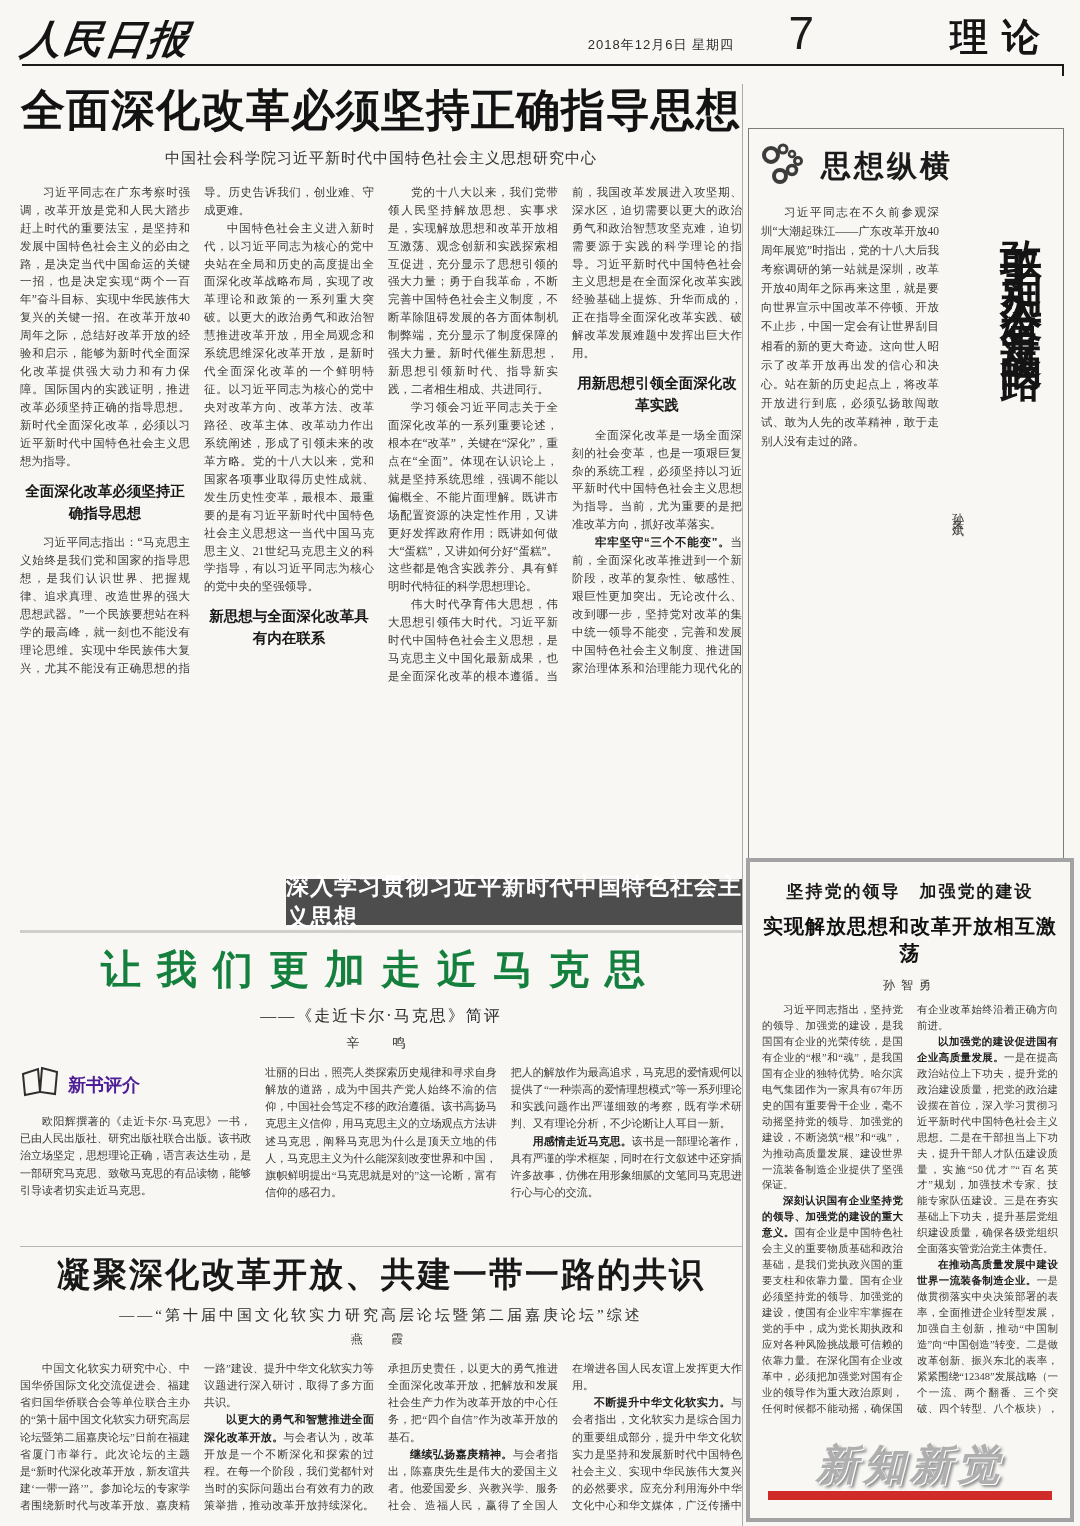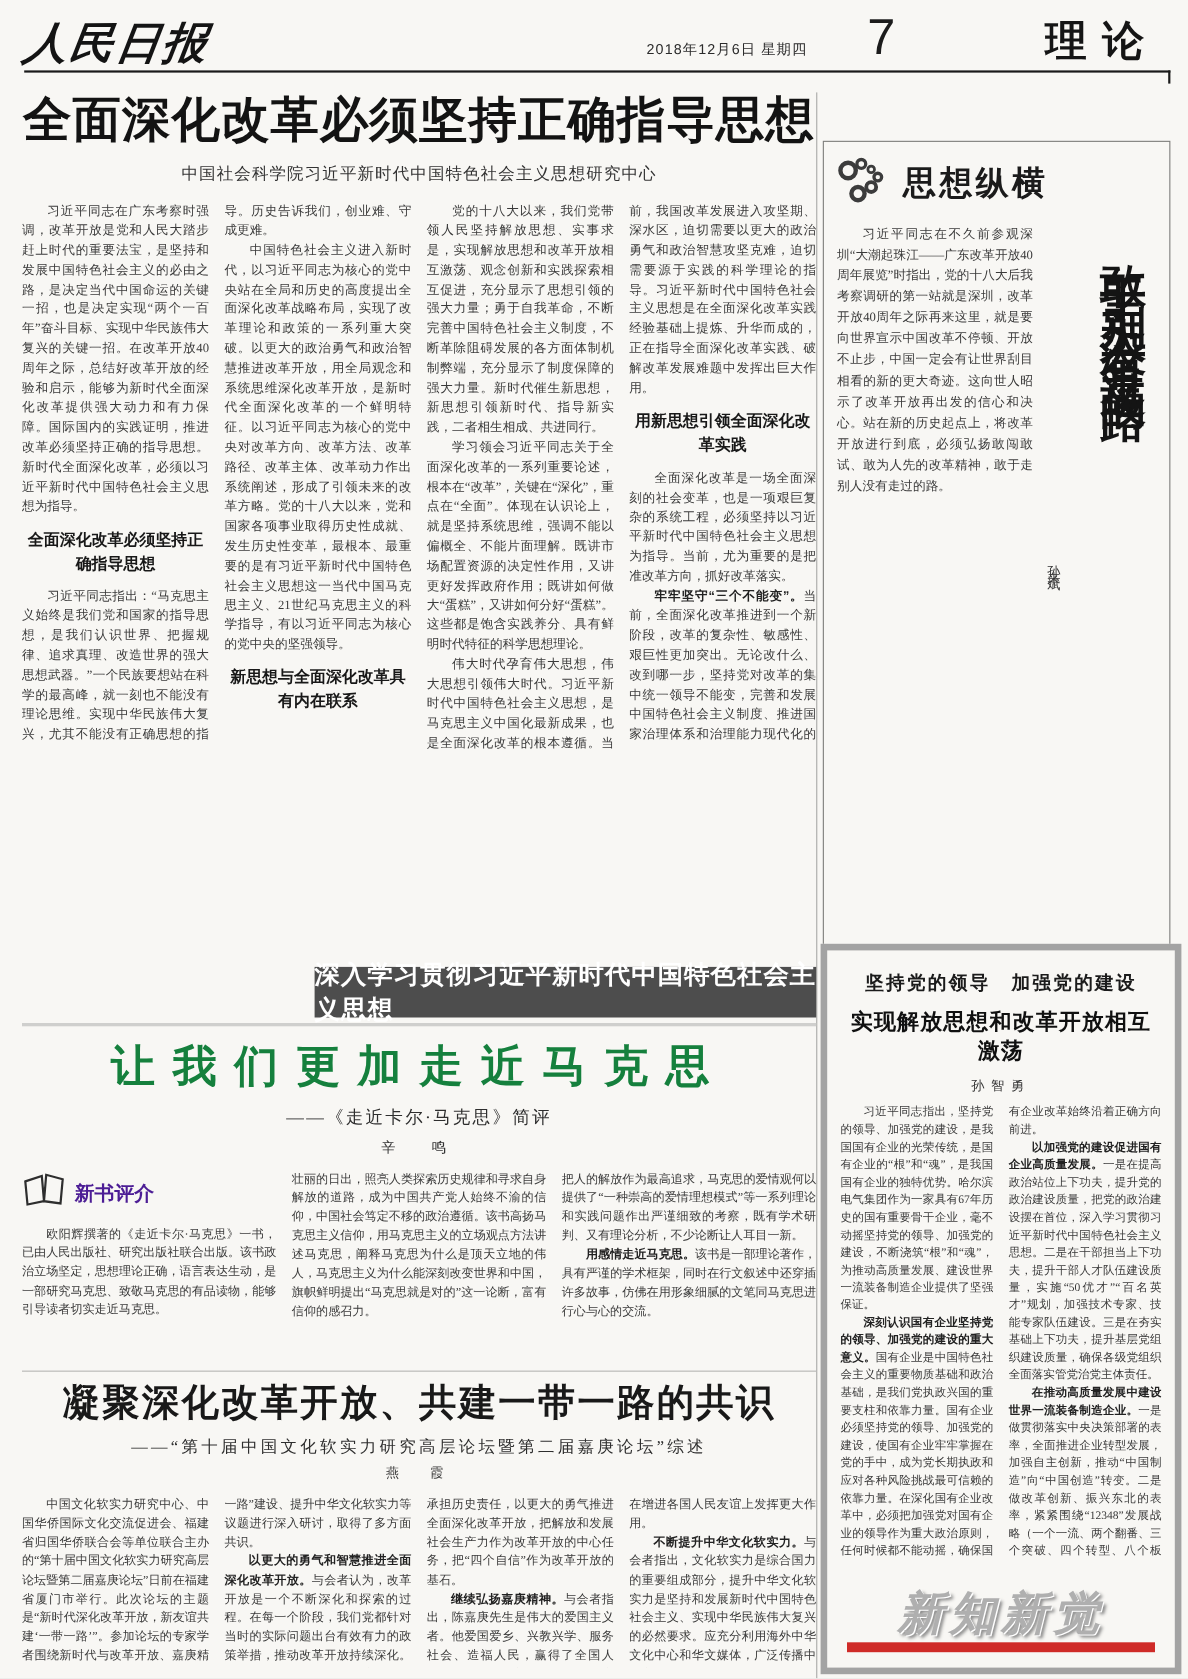--- a/index.html
+++ b/index.html
@@ -66,21 +66,21 @@
   .lt-headline{font-size:34px;font-weight:700;text-align:center;color:#191919;letter-spacing:2px;}
   .lt-sub{text-align:center;font-size:15px;margin-top:8px;color:#2e2e2e;letter-spacing:3px;}
   .lt-author{text-align:center;font-size:12px;margin-top:6px;letter-spacing:8px;color:#333;}
   .lt .cols{height:156px;overflow:hidden;}
   .xinxi-logo{display:inline-block;font-size:33px;font-weight:900;font-style:italic;
               font-family:"Liberation Sans",sans-serif;color:#8f8f8f;letter-spacing:3px;
               text-shadow:1px 1px 0 #fff,2px 2px 2px #777;border-bottom:3px solid #8a8a8a;
               padding-bottom:5px;margin:8px 0 10px;}
   
   .gq{position:absolute;left:746px;top:858px;width:328px;height:664px;box-sizing:border-box;
-      border:6px solid #a3a3a3;background:#f8f7f4;padding:10px 12px 0;}
+      border:4px solid #a3a3a3;background:#f8f7f4;padding:10px 12px 0;}
   .gq-kicker{text-align:center;font-size:17px;font-weight:800;font-family:"Liberation Sans",sans-serif;
              color:#1b1b1b;letter-spacing:2px;margin-top:8px;}
   .gq-headline{text-align:center;font-size:20px;font-weight:900;font-family:"Liberation Sans",sans-serif;
                color:#101010;margin-top:10px;letter-spacing:1px;}
   .gq-author{text-align:center;font-size:12px;margin:10px 0 8px;letter-spacing:6px;color:#333;}
   .gq-body{column-count:2;column-gap:14px;column-fill:auto;height:430px;overflow:hidden;
            font-size:10.5px;line-height:1.52;text-align:justify;}
   .xinzhi{margin-top:10px;text-align:center;font-size:42px;font-weight:900;font-style:italic;
           font-family:"Liberation Sans",sans-serif;color:#afafaf;letter-spacing:5px;
           text-shadow:1px 1px 0 #fff,3px 3px 3px #8a8a8a;line-height:1.1;}

